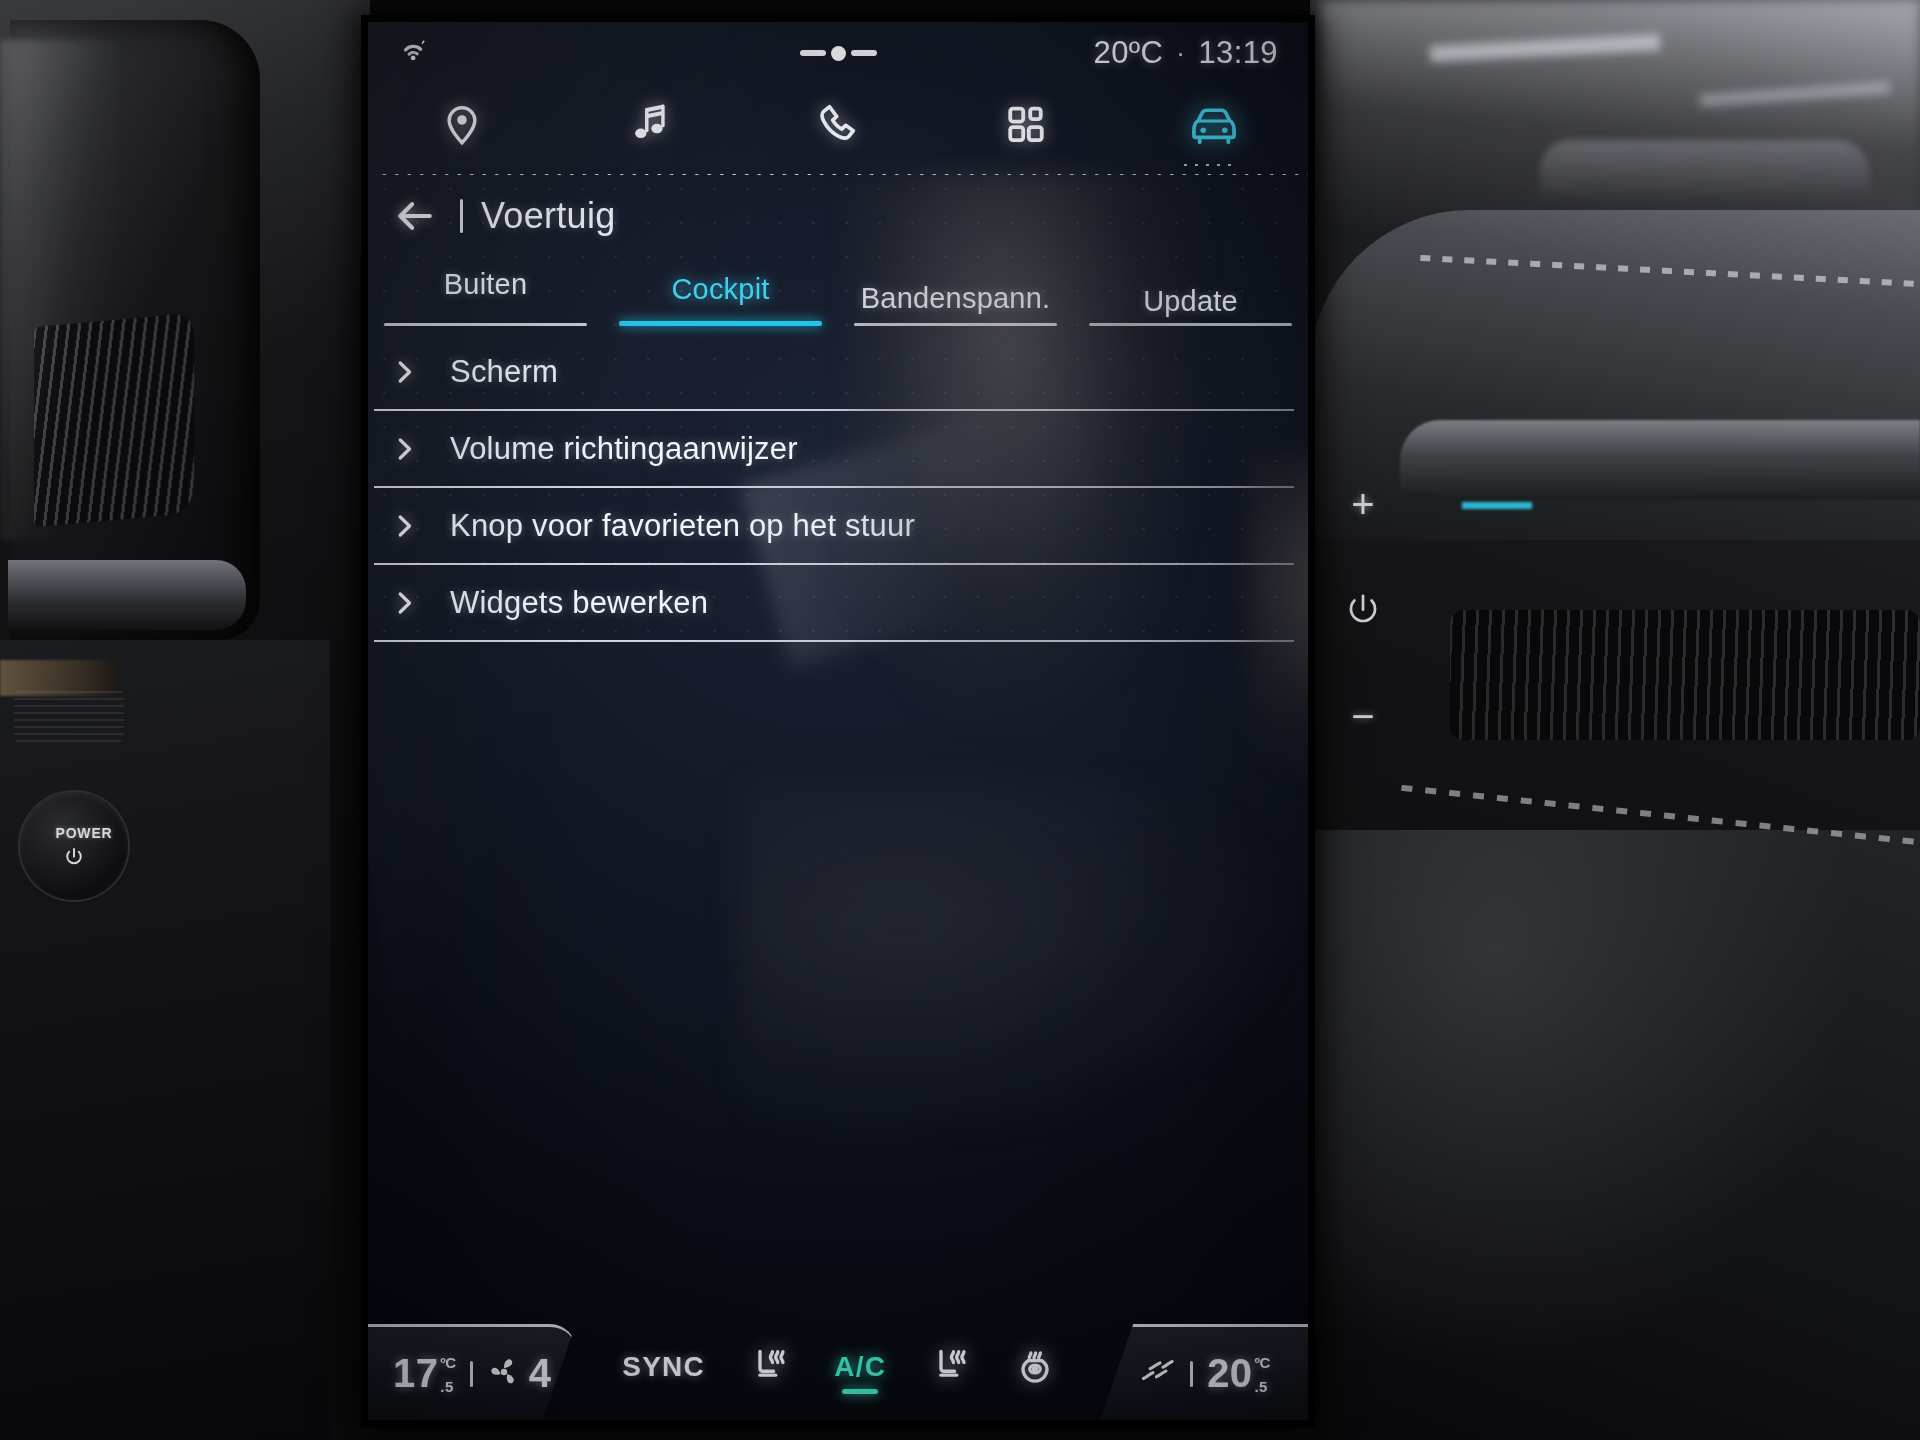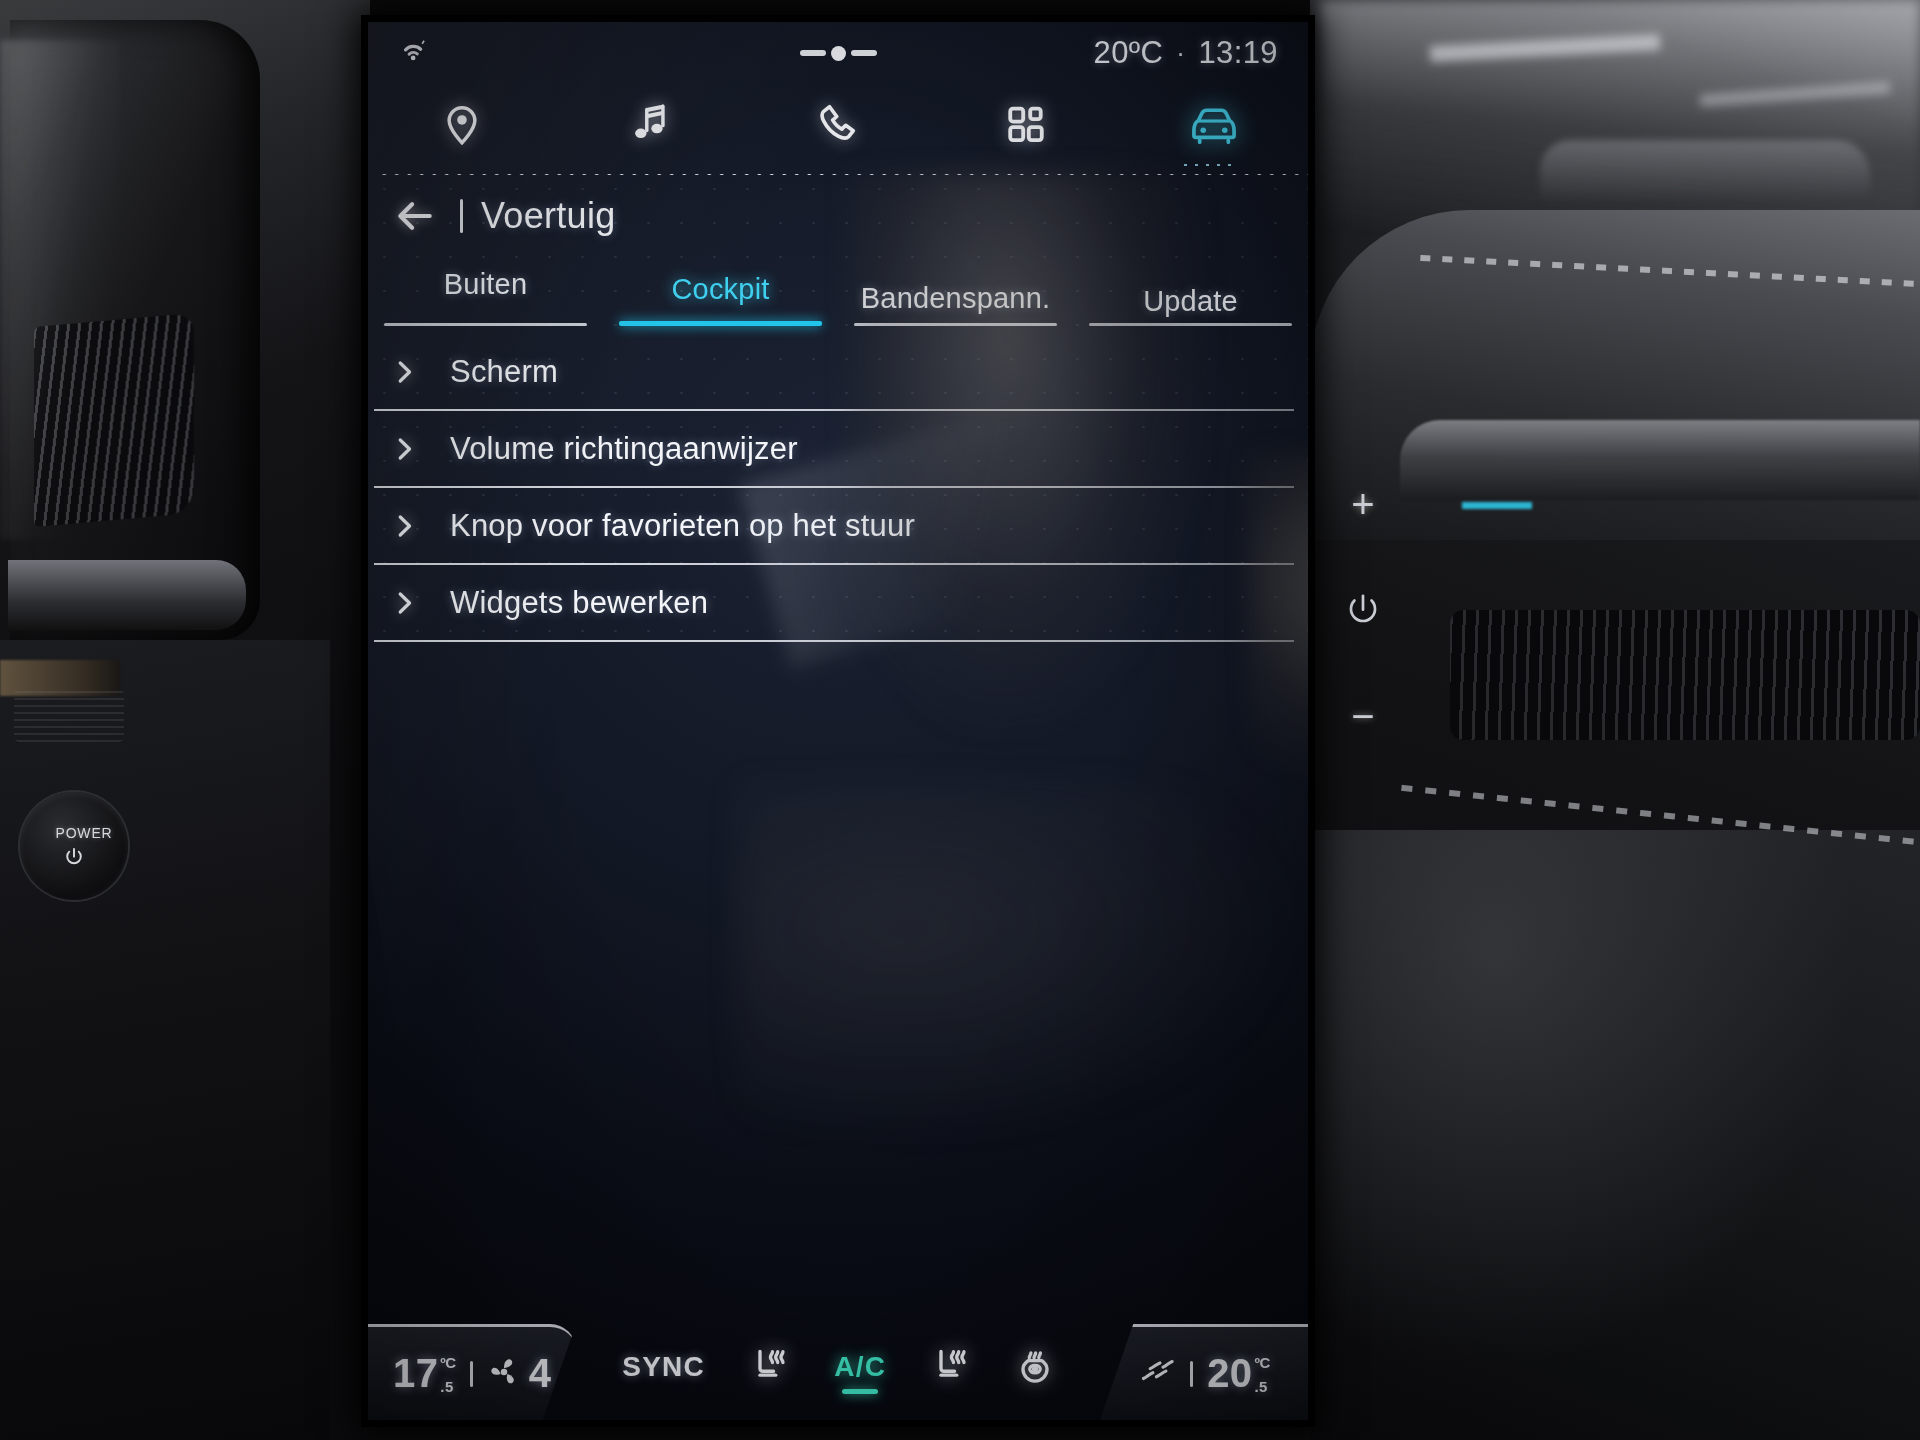--- a/index.html
+++ b/index.html
@@ -61,21 +61,21 @@
   }
   .power-btn {
     position: absolute; left: 20px; top: 792px; width: 108px; height: 108px;
     border-radius: 50%;
     background: radial-gradient(circle at 38% 32%, #2b2c30, #0e0e10 70%);
     box-shadow: 0 0 0 2px rgba(90,92,98,.35), inset 0 2px 6px rgba(255,255,255,.07);
     display: flex; flex-direction: column; align-items: center; justify-content: center;
     gap: 5px;
   }
   .power-btn .plabel {
-    font-size: 14px; font-weight: normal; letter-spacing: .8px; color: #d7d9de;
+    font-size: 14px; font-weight: bold; letter-spacing: .8px; color: #d7d9de;
     text-shadow: 0 0 4px rgba(255,255,255,.35);
     padding-left: 20px;
   }
   .power-btn .picon { width: 22px; height: 22px; color:#d7d9de; }
 
   .dash-right {
     position: absolute; left: 1310px; top: 0; width: 610px; height: 1440px;
     background: linear-gradient(200deg,#63656a 0%, #3b3c40 8%, #1d1e21 26%, #121214 52%, #0b0b0d 100%);
   }
   .windshield-glow {

